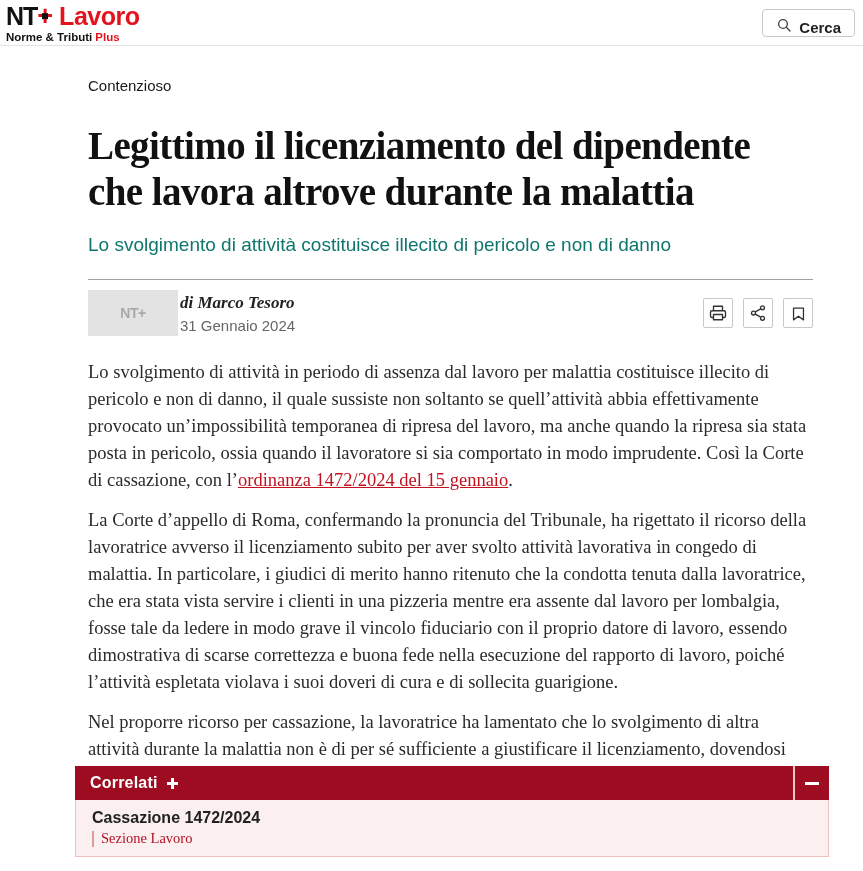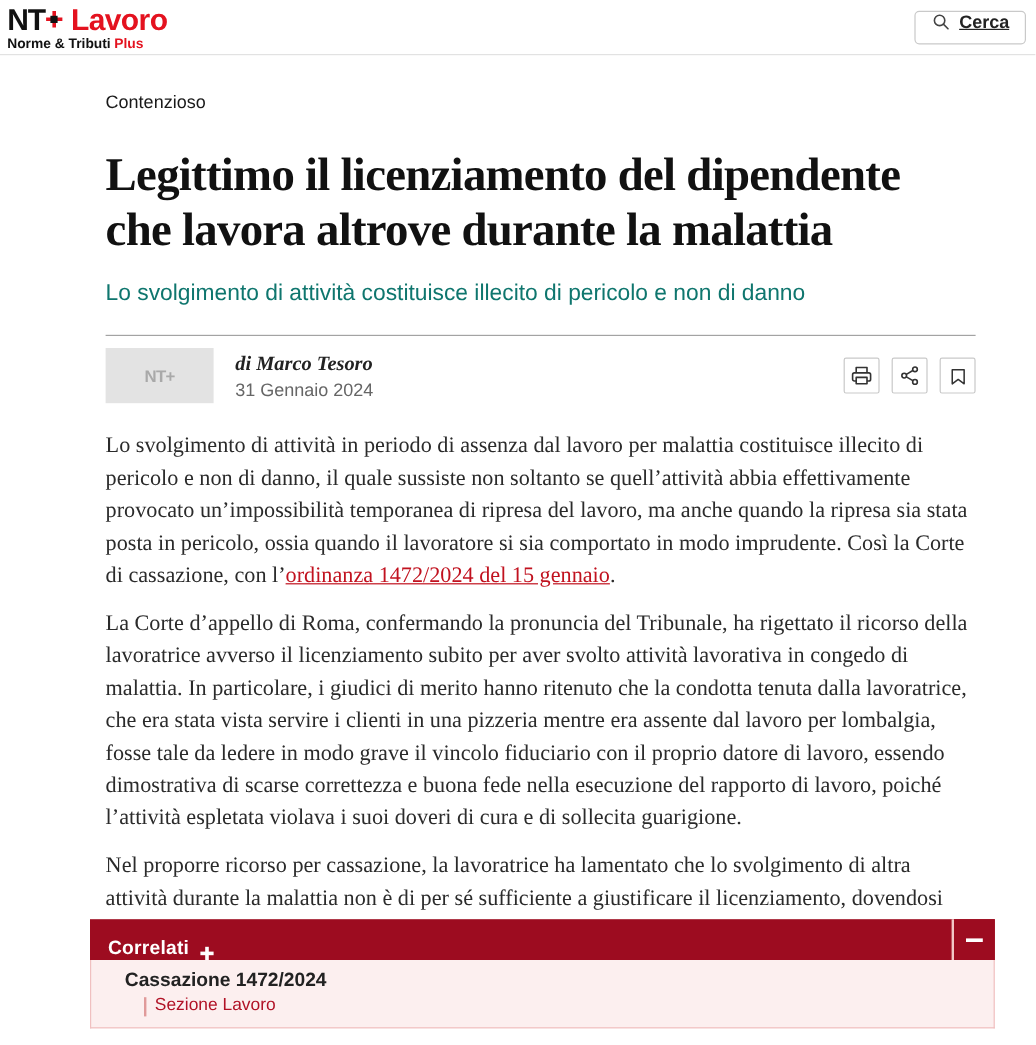--- a/index.html
+++ b/index.html
@@ -20,24 +20,24 @@
   .logo-plus { position:relative; font-size:27px; color:#e4121f; margin:0 1px 0 0; }
   .logo-plus .plus-core {
     position:absolute; left:50%; top:50%; width:6px; height:6px;
     transform:translate(-50%,-64%); background:#111;
   }
   .logo-title { font-size:25px; color:#e4121f; margin-left:6px; letter-spacing:-0.5px; }
   .logo-sub { font-size:11.5px; font-weight:700; color:#111; margin-top:2px; letter-spacing:0; }
   .logo-sub .red { color:#e4121f; margin-left:3px; }
 
   .search-btn {
-    display:flex; align-items:flex-start; gap:7px; background:#fff;
+    display:flex; align-items:flex-end; gap:7px; background:#fff;
     border:1px solid #c9c9c9; border-radius:4px; height:28px; padding:0 13px;
     font-family:"Liberation Sans", sans-serif; font-size:15px; font-weight:600;
-    color:#222; cursor:pointer; margin-right:2px;text-decoration:underline;
+    color:#222; cursor:pointer; margin-right:2px;
   }
 
   
   .main { padding:0 50px 0 88px; }
   .content { width:725px; }
 
   .category { margin-top:31px; font-size:15px; font-weight:400; color:#1a1a1a; cursor:pointer; }
 
   h1.title {
     margin-top:29px; font-family:"Liberation Serif", serif; font-weight:700;
@@ -48,21 +48,21 @@
 
   .byline-row {
     margin-top:23px; border-top:1px solid #a3a3a3; padding-top:10px;
     display:flex; align-items:center;
   }
   .thumb {
     width:90px; height:46px; background:#e3e3e3; display:flex;
     align-items:center; justify-content:center; flex:0 0 auto;
   }
   .thumb span { color:#a9a9a9; font-weight:700; font-size:14px; letter-spacing:-0.5px; }
-  .byline-meta { margin-left:18px; }
+  .byline-meta { margin-left:2px; }
   .byline { font-family:"Liberation Serif", serif; font-weight:700; font-style:italic; font-size:17px; color:#222; }
   .pub-date { margin-top:4px; font-size:15px; color:#666; }
 
   .actions { margin-left:auto; display:flex; gap:10px; }
   .icon-btn {
     width:30px; height:30px; background:#fff; border:1px solid #c9c9c9; border-radius:2px;
     display:flex; align-items:center; justify-content:center; cursor:pointer; padding:0;
   }
   .icon-btn svg { display:block; }
 
@@ -71,41 +71,41 @@
     font-family:"Liberation Serif", serif; font-size:18.5px; line-height:27px;
     color:#2b2b2b; margin-bottom:13px;
   }
   a.body-link { color:#c1121f; text-decoration:underline; cursor:pointer; }
 
   
   .correlati {
     position:absolute; left:75px; width:754px; bottom:14px; z-index:10;
   }
   .correlati-bar {
-    height:34px; background:#9d0c20; display:flex; align-items:flex-end; padding-left:15px;
+    height:34px; background:#9d0c20; display:flex; align-items:center; padding-left:15px;
   }
   .correlati-title { color:#fff; font-size:16px; font-weight:700; letter-spacing:0.2px; }
   .cplus { position:relative; width:11px; height:11px; margin-left:9px; display:inline-block; }
   .cplus i { position:absolute; background:#fff; }
   .cplus .ph { left:0; top:4px; width:11px; height:3px; }
   .cplus .pv { left:4px; top:0; width:3px; height:11px; }
   .correlati-collapse {
     margin-left:auto; width:36px; height:34px; background:#9d0c20;
     border:none; border-left:2px solid #f2c7c7; cursor:pointer;
     display:flex; align-items:center; justify-content:center; padding:0;
   }
   .minus-glyph { width:14px; height:3px; background:#fff; display:block; }
   .correlati-panel {
     height:57px; background:#fcefef; border:1px solid #f0c0c0; border-top:none;
-    padding:9px 28px;
+    padding:9px 16px;
   }
   .rel-title { font-size:16px; font-weight:700; color:#222; }
   .rel-section {
-    margin-top:4px; font-family:Liberation Sans, sans-serif; font-size:14.5px;
-    color:#b11226; border-left:2px solid #e09a9a; padding-left:7px; line-height:1.1;margin-left:16px;
+    margin-top:4px; font-family:Liberation Serif, serif; font-size:14.5px;
+    color:#b11226; border-left:2px solid #e09a9a; padding-left:7px; line-height:1.1;
   }
   .correlati-item { cursor:pointer; }
 </style>
 </head>
 <body>
 
 <header class="site-header">
   <div class="logo">
     <div class="logo-top">
       <span class="logo-nt">NT</span>

